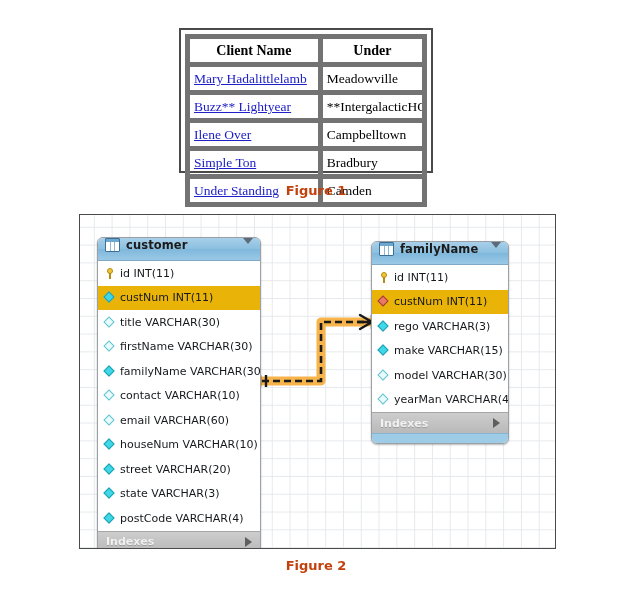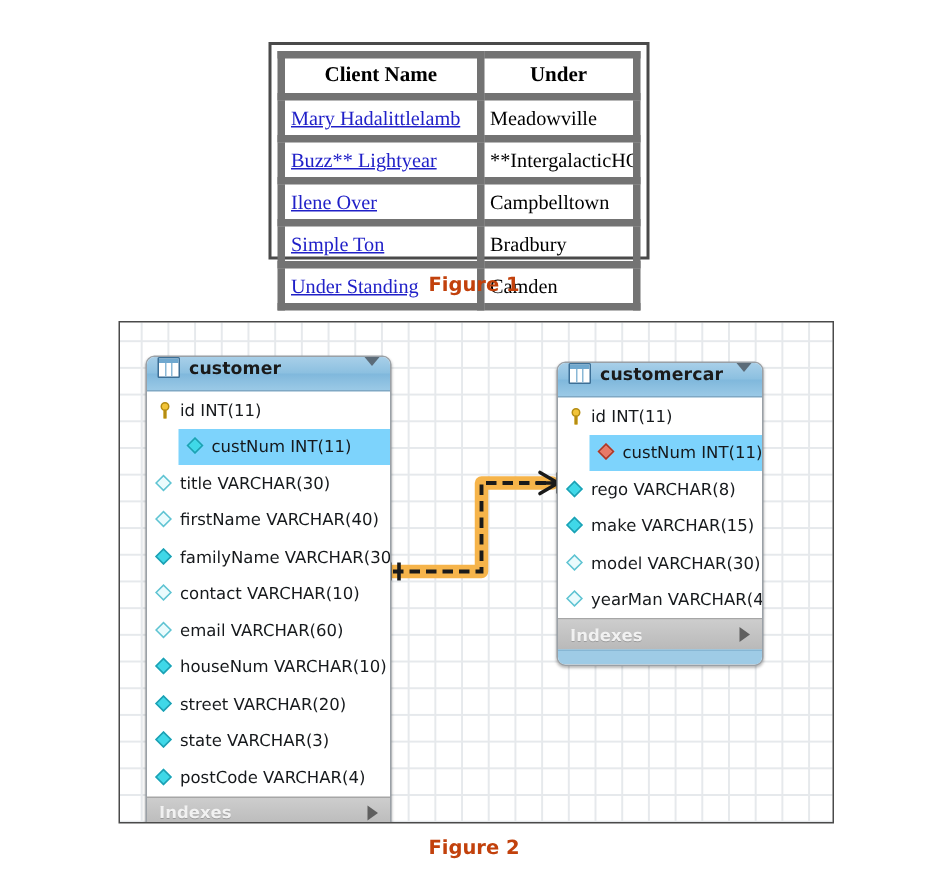--- a/index.html
+++ b/index.html
@@ -156,21 +156,21 @@
   .eer-row {
     height: 20.5px;
     display: flex;
     align-items: center;
     gap: 5px;
     padding: 2px 6px;
     font-size: 11px;
     color: #16191c;
     white-space: nowrap;
   }
-  .eer-row.hl { background: #7dd3fc; margin-left: 21px; }
+  .eer-row.hl { background: #eab308; }
 
   
   .gicon { flex: 0 0 auto; width: 11px; height: 11px; position: relative; }
   .gicon.key::before {
     content: "";
     position: absolute;
     left: 3px; top: 0;
     width: 6px; height: 6px;
     border-radius: 50%;
     background: #f2c438;
@@ -302,21 +302,21 @@
       <div class="eer-row hl">
         <span class="gicon dia filled"></span>
         <span>custNum INT(11)</span>
       </div>
       <div class="eer-row">
         <span class="gicon dia hollow"></span>
         <span>title VARCHAR(30)</span>
       </div>
       <div class="eer-row">
         <span class="gicon dia hollow"></span>
-        <span>firstName VARCHAR(40)</span>
+        <span>firstName VARCHAR(30)</span>
       </div>
       <div class="eer-row">
         <span class="gicon dia filled"></span>
         <span>familyName VARCHAR(30)</span>
       </div>
       <div class="eer-row">
         <span class="gicon dia hollow"></span>
         <span>contact VARCHAR(10)</span>
       </div>
       <div class="eer-row">
@@ -343,35 +343,35 @@
     <div class="eer-footer">
       <span class="lbl">Indexes</span>
       <span class="caret-right"></span>
     </div>
     <div class="eer-selbar"></div>
   </div>
 
   <div class="eer-table" id="tbl-customercar" style="left:291px; top:26px; width:138px;">
     <div class="eer-header">
       <span class="tbl-icon"></span>
-      <span class="eer-title">customercar</span>
+      <span class="eer-title">familyName</span>
       <span class="caret-down"></span>
     </div>
     <div class="eer-rows">
       <div class="eer-row">
         <span class="gicon key"></span>
         <span>id INT(11)</span>
       </div>
       <div class="eer-row hl">
         <span class="gicon dia fk"></span>
         <span>custNum INT(11)</span>
       </div>
       <div class="eer-row">
         <span class="gicon dia filled"></span>
-        <span>rego VARCHAR(8)</span>
+        <span>rego VARCHAR(3)</span>
       </div>
       <div class="eer-row">
         <span class="gicon dia filled"></span>
         <span>make VARCHAR(15)</span>
       </div>
       <div class="eer-row">
         <span class="gicon dia hollow"></span>
         <span>model VARCHAR(30)</span>
       </div>
       <div class="eer-row">

